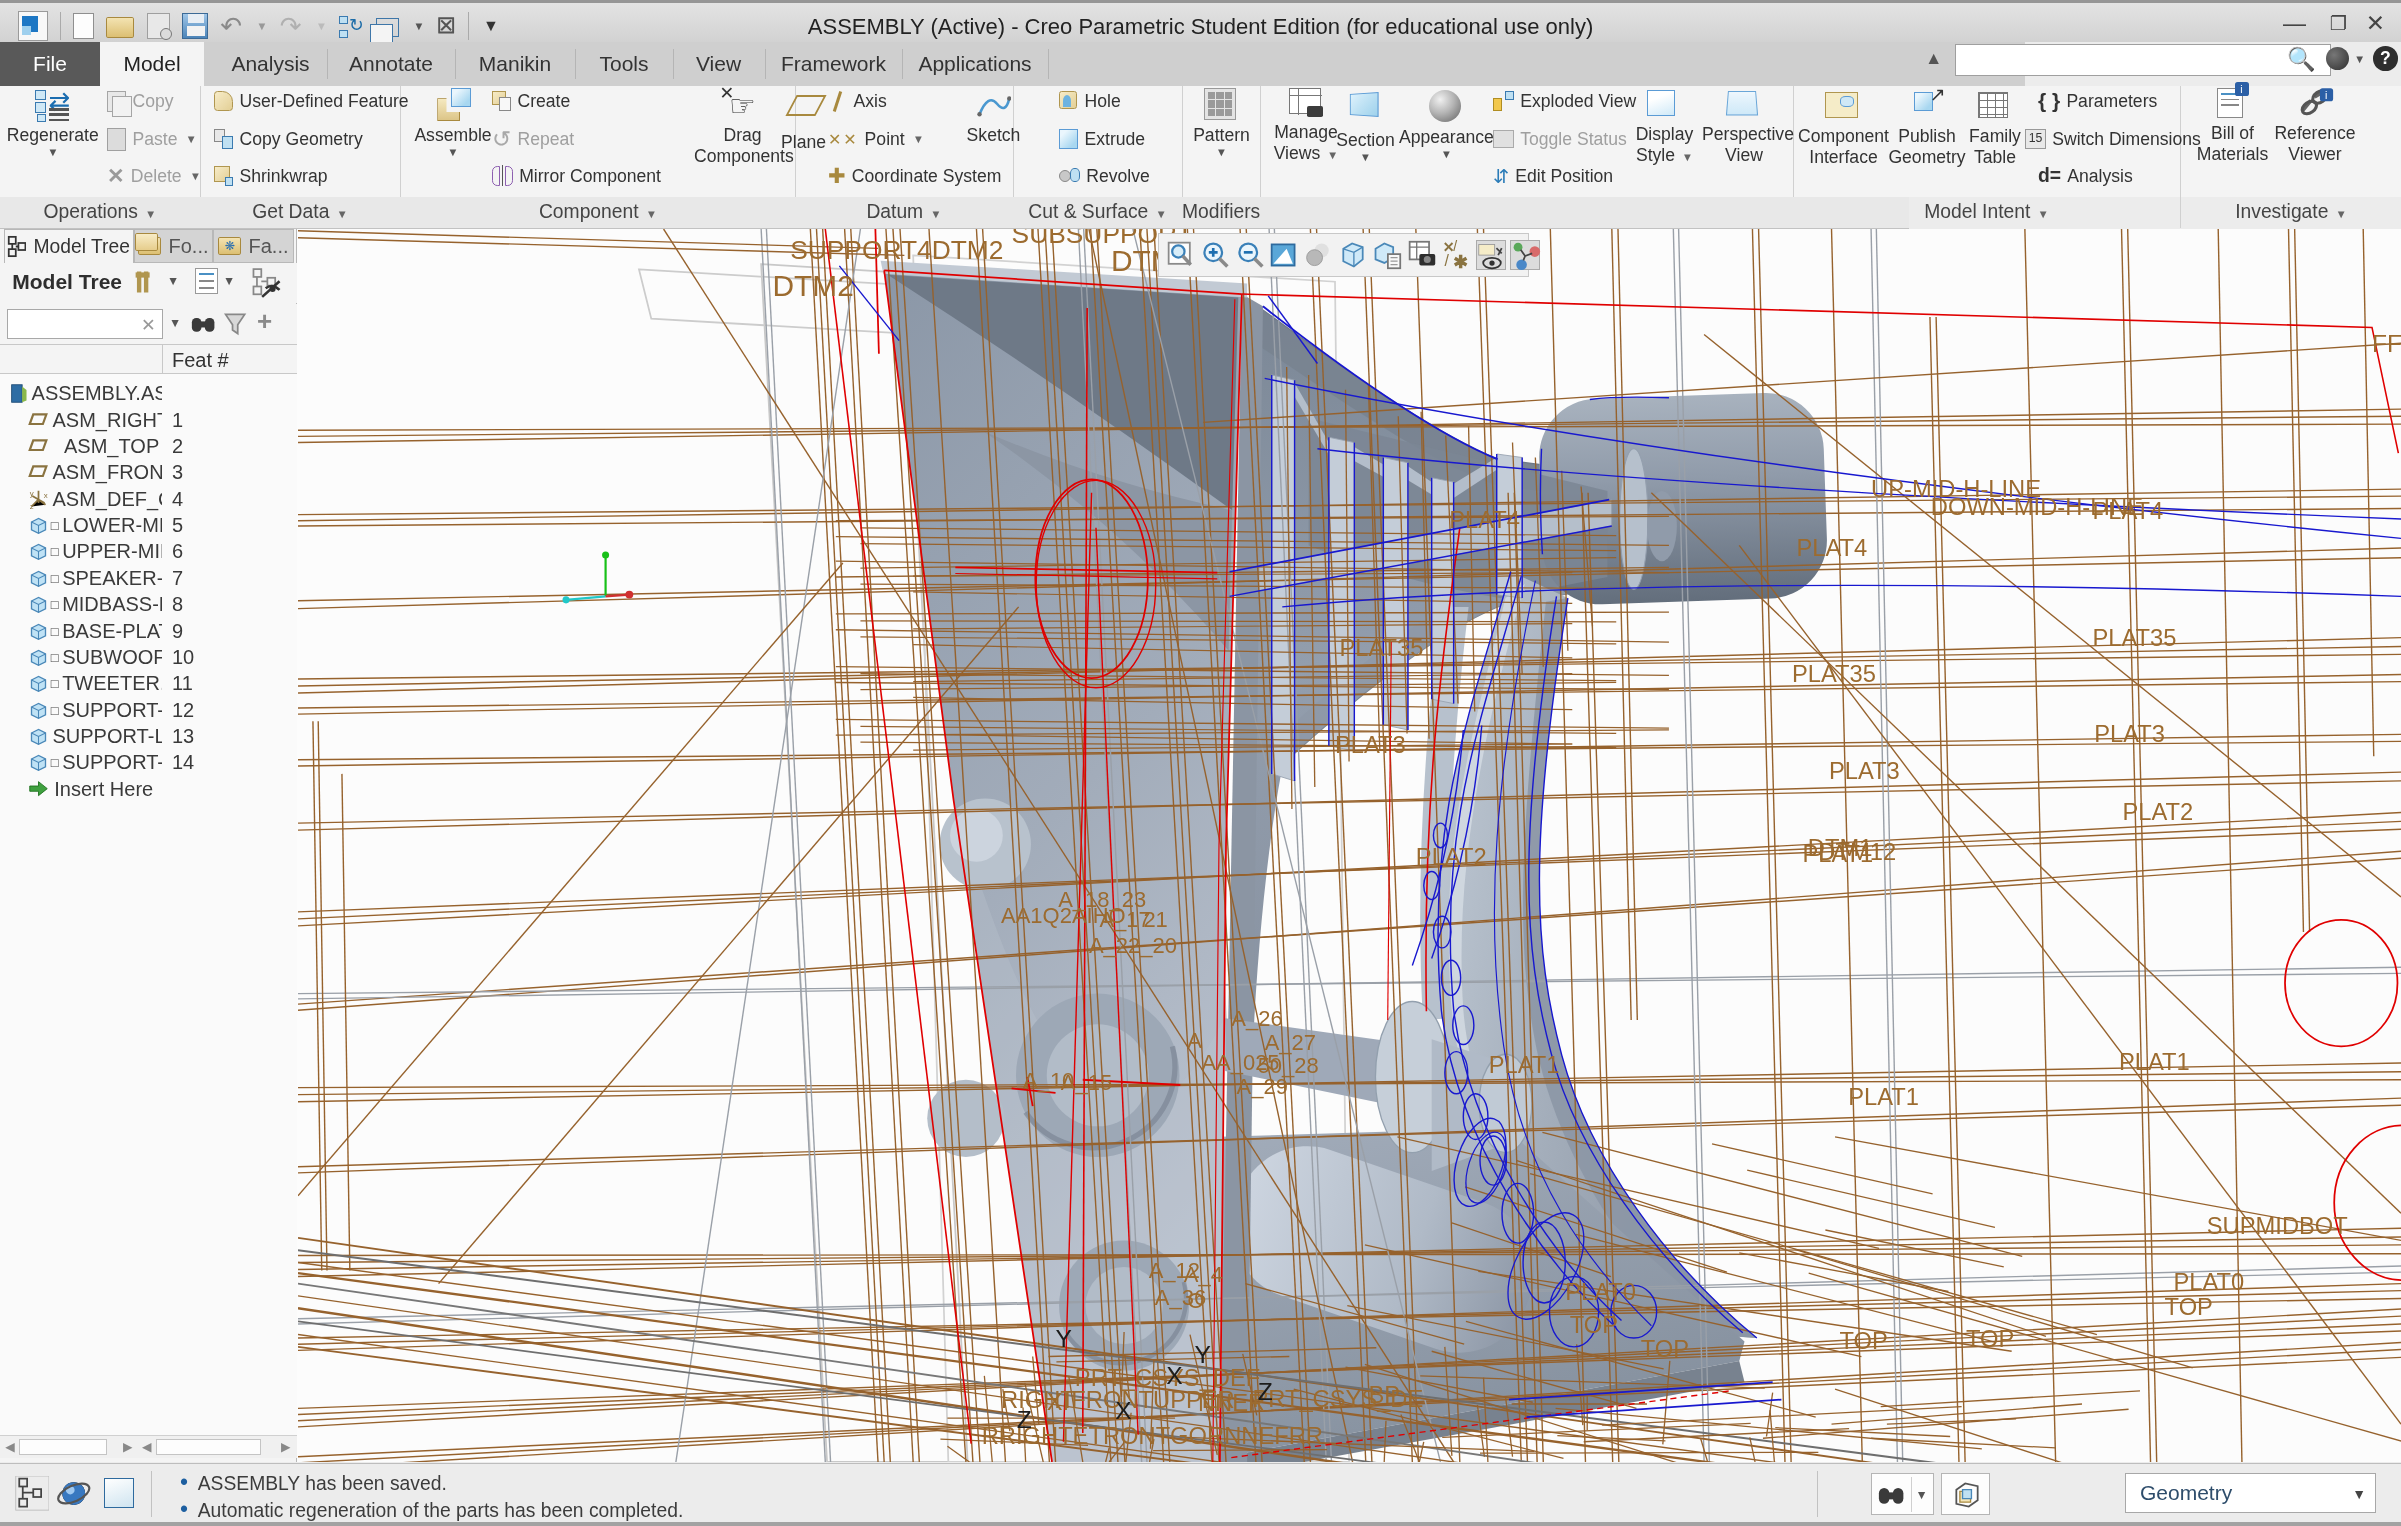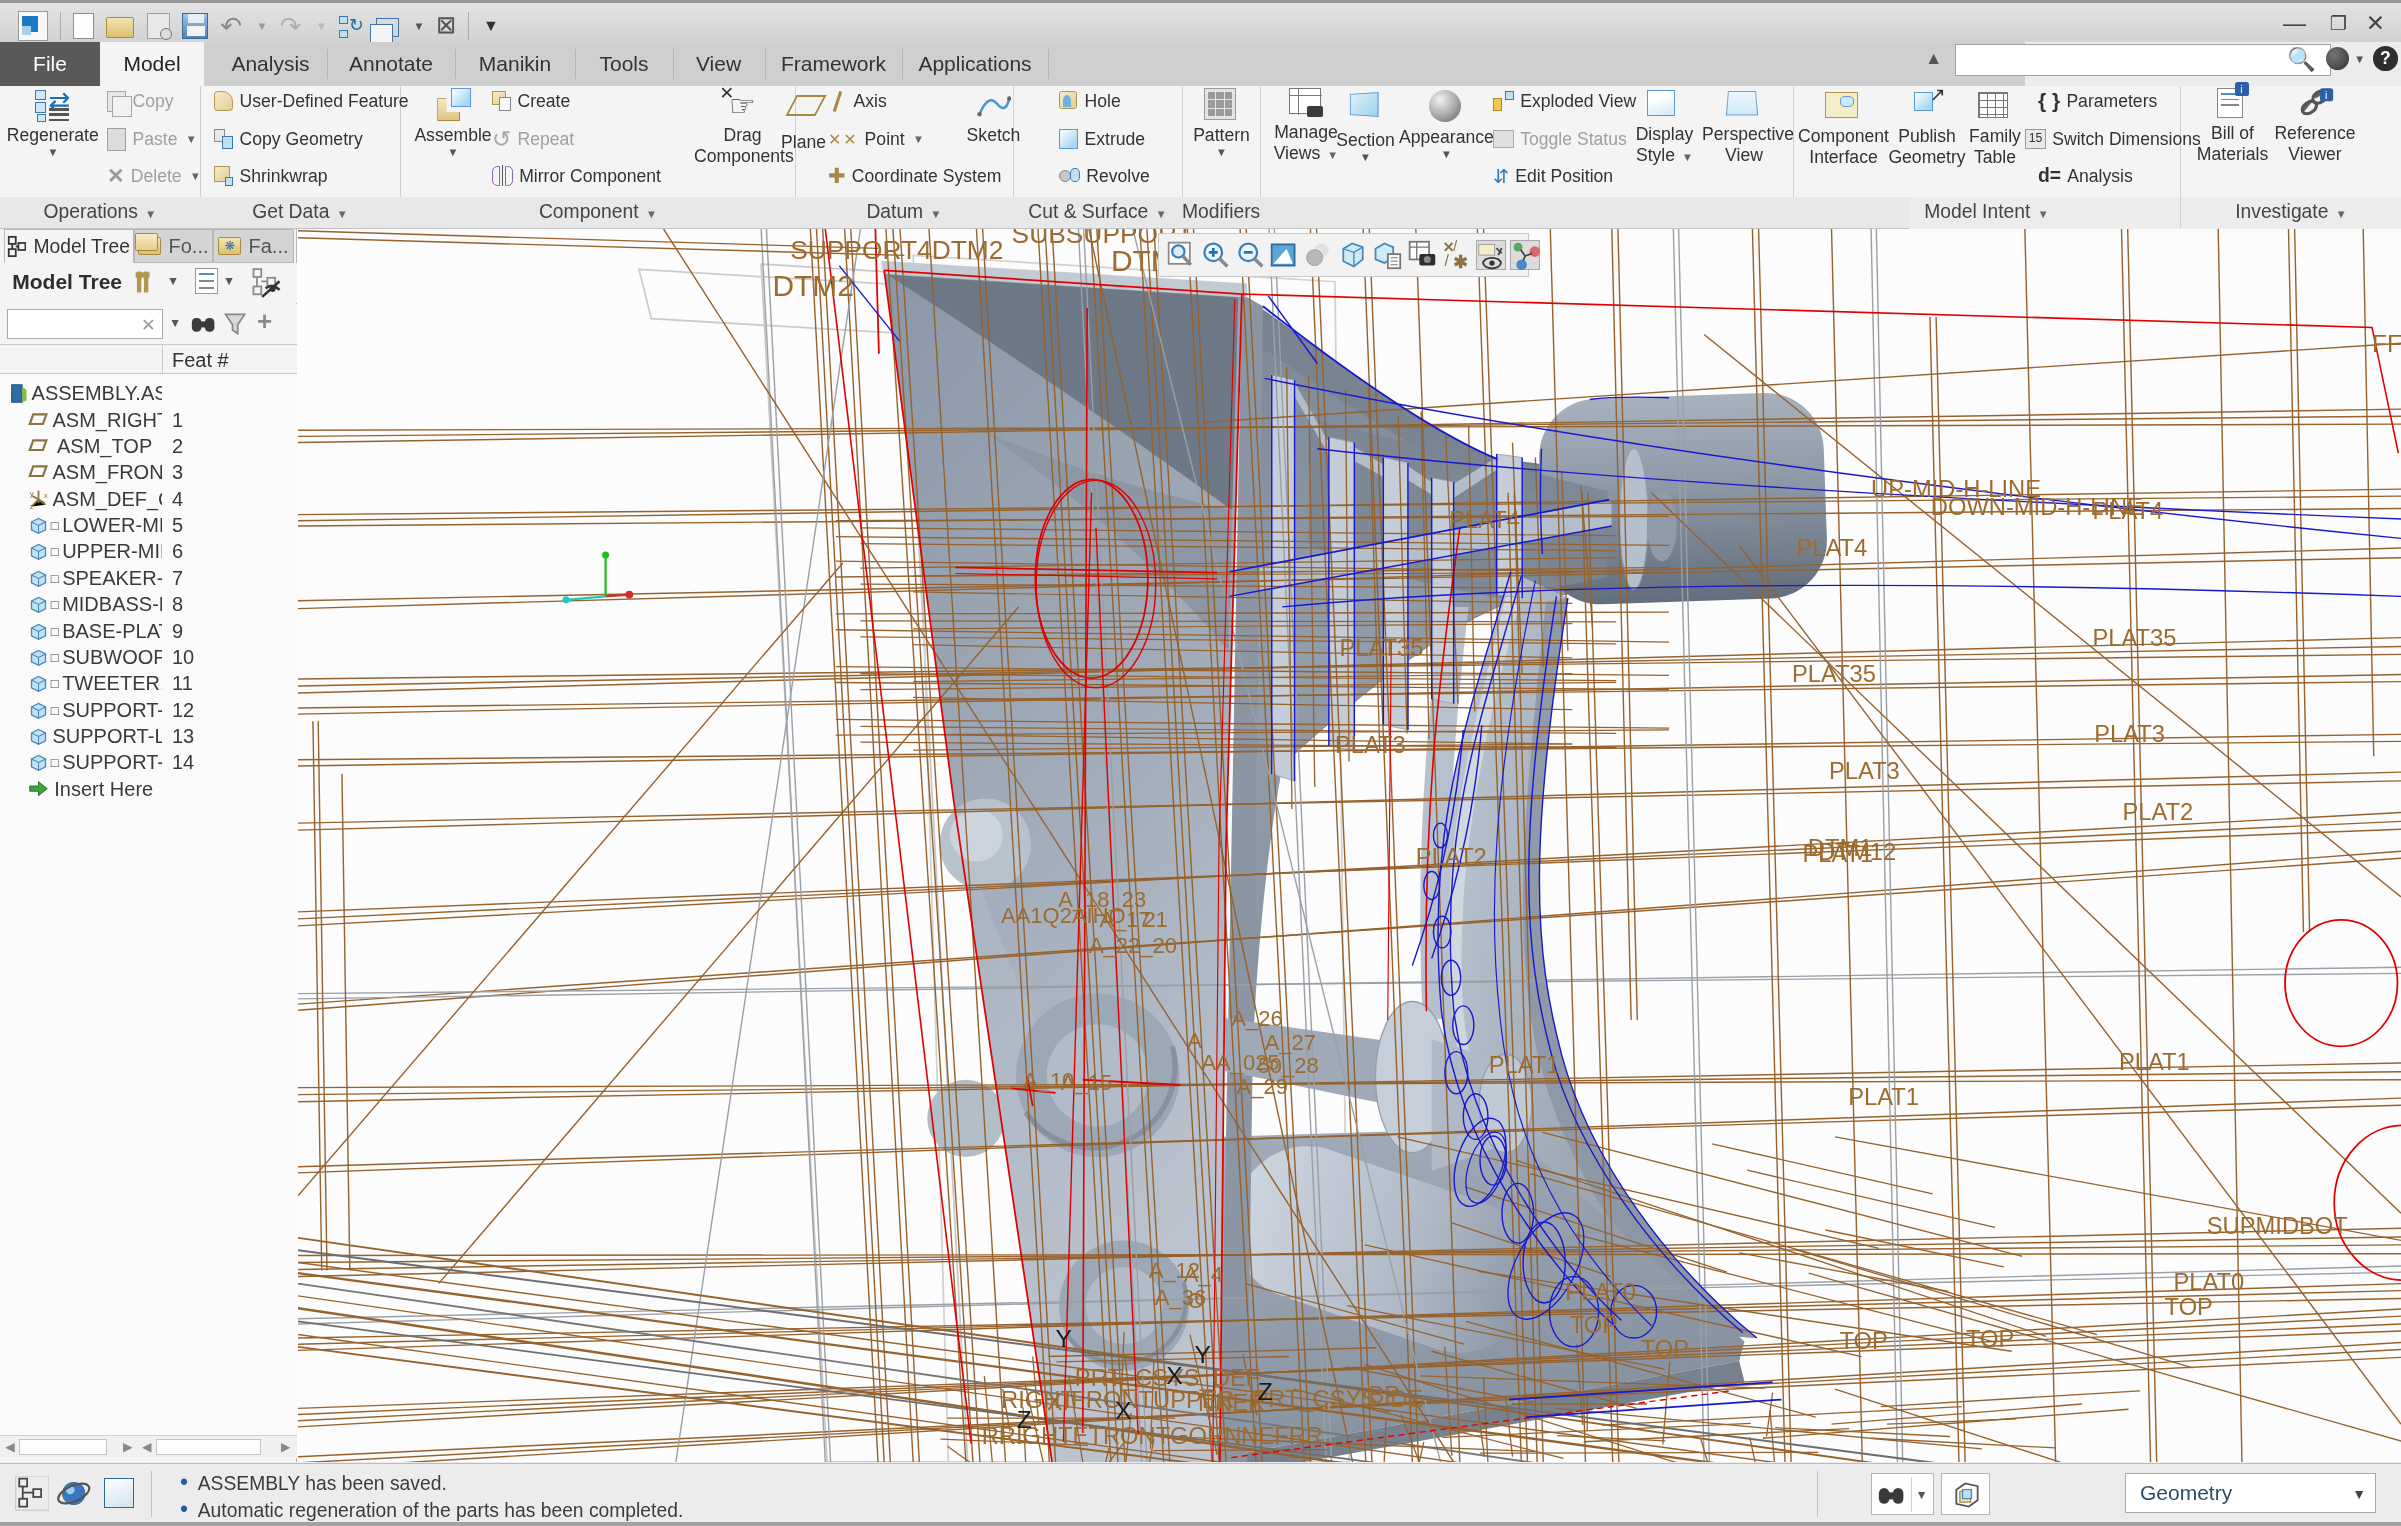--- a/index.html
+++ b/index.html
@@ -28,20 +28,21 @@
 .treerow{position:absolute;left:0;width:151px;height:26px;font-size:20px;color:#3a3a3a;display:flex;align-items:center;white-space:nowrap;overflow:hidden}
 .treerow svg,.treerow span.ov{flex-shrink:0}
 .featnum{position:absolute;left:172px;width:53px;height:26px;font-size:20px;color:#3a3a3a;display:flex;align-items:center}
 #statusbar{position:absolute;left:0;top:1463px;width:2401px;height:60px;background:#ececec;border-top:0.9px solid #bdbdbd}
 #statusstrip{position:absolute;left:0;top:1522px;width:2401px;height:4.4px;background:#a2a2a2}
 .msg{font-size:19.3px;color:#3c3c3c}
 #gtoolbar{position:absolute;left:1158px;top:4.4px;width:371px;height:44px;background:#f2f2f2;border:0.9px solid #c8c8c8;display:flex;align-items:center;padding-left:7px;gap:4.4px}
 .gico{width:30px;height:30px;position:relative}
 </style></head><body>
 <div id="titlebar">
+<div id="title-text">ASSEMBLY (Active) - Creo Parametric Student Edition (for educational use only)</div>
 <div id="qat">
 <div style="width:30px;height:30px;background:#f8f8f8;border:1.8px solid #9a9a9a;position:relative">
         <div style="position:absolute;left:3.5px;top:3.5px;width:16px;height:16px;background:#1d77c4"></div>
         <div style="position:absolute;left:3.5px;top:14px;width:8.8px;height:8.8px;background:#9fd0ee"></div>
       </div>
 <div class="qsep"></div>
 <div style="width:21px;height:26px;background:#fdfdfd;border:0.9px solid #8f8f8f"></div>
 <div style="width:28px;height:21px;background:linear-gradient(#f3e3b2,#dcbf72);border:0.9px solid #a8893e;border-radius:1.8px;margin-top:3.5px"></div>
 <div style="width:23px;height:26px;background:#e8e8e8;border:0.9px solid #9f9f9f;position:relative">
         <div style="position:absolute;right:-3.5px;bottom:-1.8px;width:12.3px;height:12.3px;border-radius:50%;background:#dcdcdc;border:0.9px solid #777"></div>
@@ -438,21 +439,21 @@
         <svg width="21" height="19.3" viewBox="0 0 24 22">
           <path d="M6 5 L21 5 L17 16 L2 16 Z" fill="none" stroke="#8a7340" stroke-width="2.5"></path>
         </svg>
         <span style="margin-left:3.5px">ASM_RIGHT</span>
       </div>
 <div class="featnum" style="top:178px">1</div>
 <div class="treerow" style="top:204px;left:28px;width:134px">
         <svg width="21" height="19.3" viewBox="0 0 24 22">
           <path d="M6 5 L21 5 L17 16 L2 16 Z" fill="none" stroke="#8a7340" stroke-width="2.5"></path>
         </svg>
-        <span style="margin-left:8px">ASM_TOP</span>
+        <span style="margin-left:15px">ASM_TOP</span>
       </div>
 <div class="featnum" style="top:204px">2</div>
 <div class="treerow" style="top:230px;left:28px;width:134px">
         <svg width="21" height="19.3" viewBox="0 0 24 22">
           <path d="M6 5 L21 5 L17 16 L2 16 Z" fill="none" stroke="#8a7340" stroke-width="2.5"></path>
         </svg>
         <span style="margin-left:3.5px">ASM_FRONT</span>
       </div>
 <div class="featnum" style="top:230px">3</div>
 <div class="treerow" style="top:257px;left:28px;width:134px">

